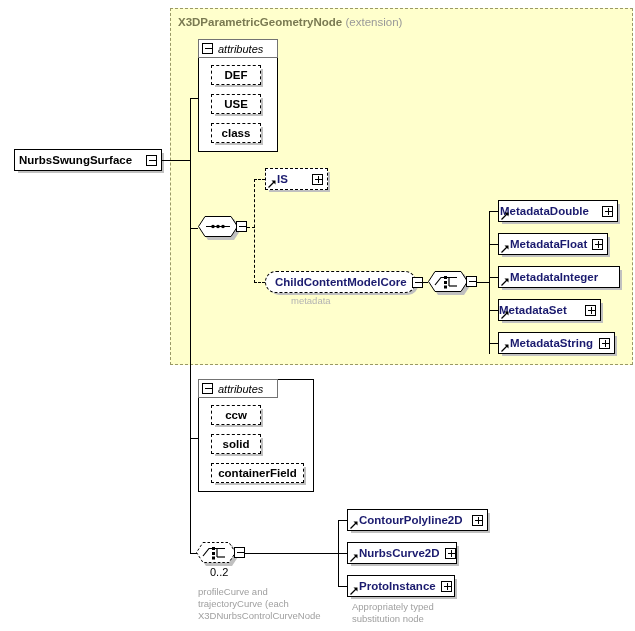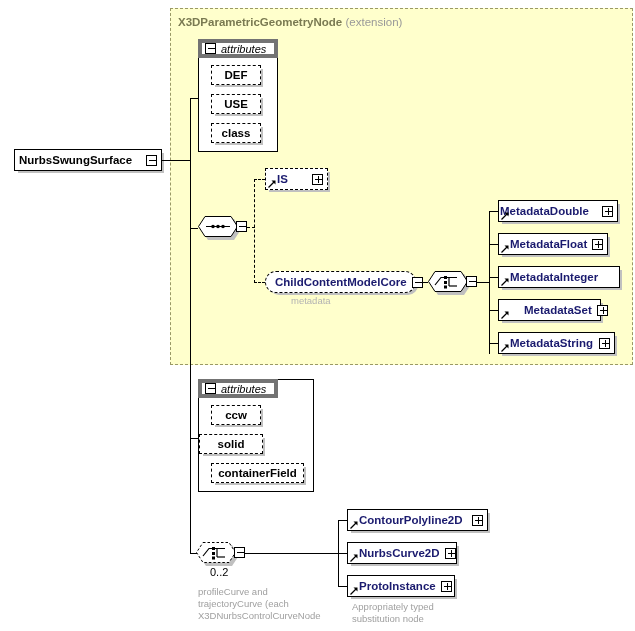--- a/index.html
+++ b/index.html
@@ -79,21 +79,21 @@
   
   .attr-box {
     position:absolute;
     border:1px solid #000000;
     background:#ffffff;
   }
   .attr-header {
     position:absolute;
     left:-1px; top:-1px;
     height:19px;
-    border:4px solid #737373;
+    border:1px solid #737373;
     background:#ffffff;
     display:flex; align-items:center;
     padding:0 6px 0 3px;
   }
   .attr-header .lbl {
     font-size:11px; font-style:italic; color:#000; margin-left:5px; white-space:nowrap;
   }
   .attr-item {
     position:absolute;
     border:1px dashed #000000;
@@ -287,21 +287,21 @@
         <i class="h"></i>
         <i class="v"></i>
       </span>
   </div>
 
   <div class="node" style="left:490px; top:299px; width:103px;">
     <svg class="ref-arrow" viewBox="0 0 8 8">
       <line x1="0.5" y1="7.5" x2="6" y2="2" stroke="#000" stroke-width="1.3"></line>
       <polygon points="7.5,0.5 7.5,4.5 3.5,0.5" fill="#000"></polygon>
     </svg>
-    <span class="node-label" style="padding-left:25px;">MetadataSet</span>
+    <span class="node-label" style="padding-left:0;">MetadataSet</span>
     <span class="expander">
         <i class="h"></i>
         <i class="v"></i>
       </span>
   </div>
 
   <div class="node" style="left:490px; top:332px; width:117px;">
     <svg class="ref-arrow" viewBox="0 0 8 8">
       <line x1="0.5" y1="7.5" x2="6" y2="2" stroke="#000" stroke-width="1.3"></line>
       <polygon points="7.5,0.5 7.5,4.5 3.5,0.5" fill="#000"></polygon>
@@ -316,21 +316,21 @@
   <div class="attr-box" style="left:190px; top:379px; width:116px; height:113px;">
     <div class="attr-header" style="width:80px;">
       <span class="expander" style="position:relative;">
           <i class="h"></i>
         </span>
       <span class="lbl">attributes</span>
     </div>
     <div class="attr-item" style="left:12px; top:25px; width:50px;">
       <span>ccw</span>
     </div>
-    <div class="attr-item" style="left:0; top:54px; width:64px;">
+    <div class="attr-item" style="left:12px; top:54px; width:50px;">
       <span>solid</span>
     </div>
     <div class="attr-item" style="left:12px; top:83px; width:93px;">
       <span>containerField</span>
     </div>
   </div>
 
   <div class="compositor" style="left:188px; top:542px;">
     <div class="shadow"></div>
     <svg class="outline" width="40" height="21" viewBox="0 0 40 21">

